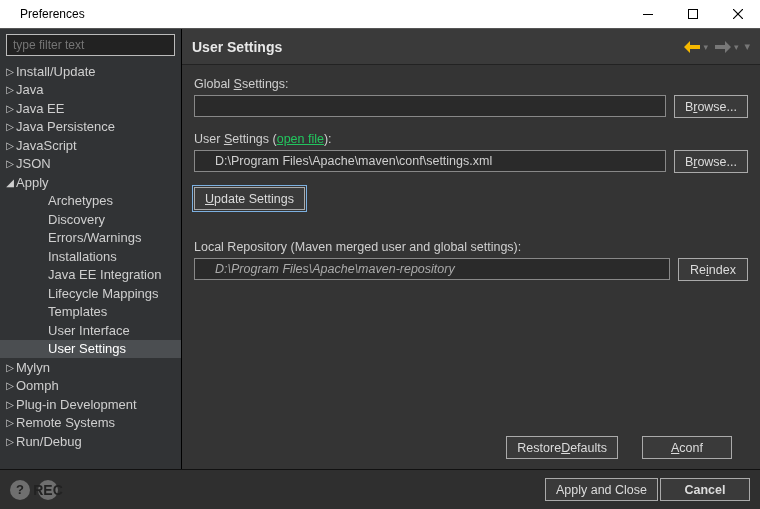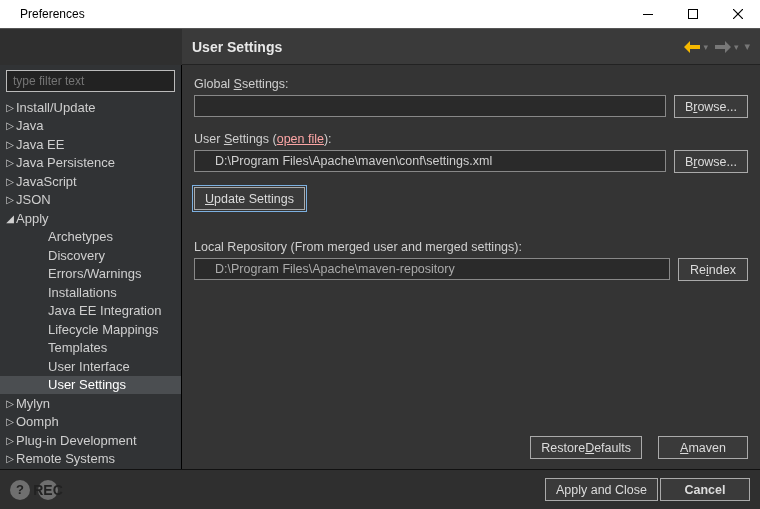--- a/index.html
+++ b/index.html
@@ -34,21 +34,20 @@
     color:#cfcfcf;
   }
 
   
   .left {
     width: 182px;
     background:#313335;
     display:flex;
     flex-direction:column;
     border-right:1px solid #000;
-    margin-top:36px;
   }
   .filter-wrap {
     margin:5px 6px 4px 6px;
   }
   .filter {
     width:100%;
     height:22px;
     background:#222;
     border:1px solid #bbb;
     color:#8a8a8a;
@@ -115,59 +114,59 @@
   .nav-drop { color:#777; font-size:9px; }
   .nav-menu { color:#777; font-size:11px; margin-left:6px;}
 
   .content {
     padding:12px 12px 0 12px;
     font-size:12.5px;
     color:#cfcfcf;
   }
   .lbl { margin-bottom:4px; display:block; }
   .u { text-decoration: underline; }
-  .link { color:#fca5a5; text-decoration:underline; cursor:pointer; }
+  .link { color:#22c55e; text-decoration:underline; cursor:pointer; }
 
   .field-row {
     display:flex;
     gap:8px;
     margin-bottom:14px;
   }
   .txt {
     flex:1;
     height:22px;
     background:#2a2a2a;
     border:1px solid #888;
     color:#cfcfcf;
     padding:0 20px;
     font-size:12.5px;
   }
-  .txt[readonly] { color:#aaaaaa; }
+  .txt[readonly] { color:#aaaaaa;font-style:italic; }
   .btn {
     min-width:70px;
     height:23px;
     background:#3a3a3a;
     border:1px solid #aaa;
     color:#dcdcdc;
     font-size:12.5px;
     padding:0 10px;
     display:inline-flex;
     align-items:center;
     justify-content:center;
     cursor:pointer;
   }
   .btn.focus {
     outline:1px solid #7db0e0;
     outline-offset:1px;
   }
   .btn-row-right {
     display:flex;
     justify-content:flex-end;
-    gap:16px;
-    padding:0 12px 10px 0;
+    gap:24px;
+    padding:0 28px 10px 0;
   }
 
   
   .bottom {
     height:40px;
     background:#2f2f2f;
     display:flex;
     align-items:center;
     padding:0 10px;
     border-top:1px solid #111;
@@ -327,21 +326,21 @@
       </div>
 
       <div style="margin-bottom:30px;">
         <button class="btn focus" style="min-width:auto;">
             <span></span>
             <span class="u">U</span>
             <span>pdate Settings</span>
           </button>
       </div>
 
-      <span class="lbl">Local Repository (From merged user and merged settings):</span>
+      <span class="lbl">Local Repository (Maven merged user and global settings):</span>
       <div class="field-row">
         <input class="txt" type="text" readonly="" value="D:\Program Files\Apache\maven-repository" style="">
         <button class="btn">
             <span>Re</span>
             <span class="u">i</span>
             <span>ndex</span>
           </button>
       </div>
 
     </div>
@@ -350,21 +349,21 @@
 
     <div class="btn-row-right">
       <button class="btn" style="min-width:110px;">
           <span>Restore </span>
           <span class="u">D</span>
           <span>efaults</span>
         </button>
       <button class="btn" style="min-width:90px;">
           <span></span>
           <span class="u">A</span>
-          <span>maven</span>
+          <span>conf</span>
         </button>
     </div>
   </div>
 </div>
 
 <div class="bottom">
   <div class="status-icons">
     <div class="circ-icon">?</div>
     <div class="circ-icon" style="font-size:14px;">REC</div>
   </div>

